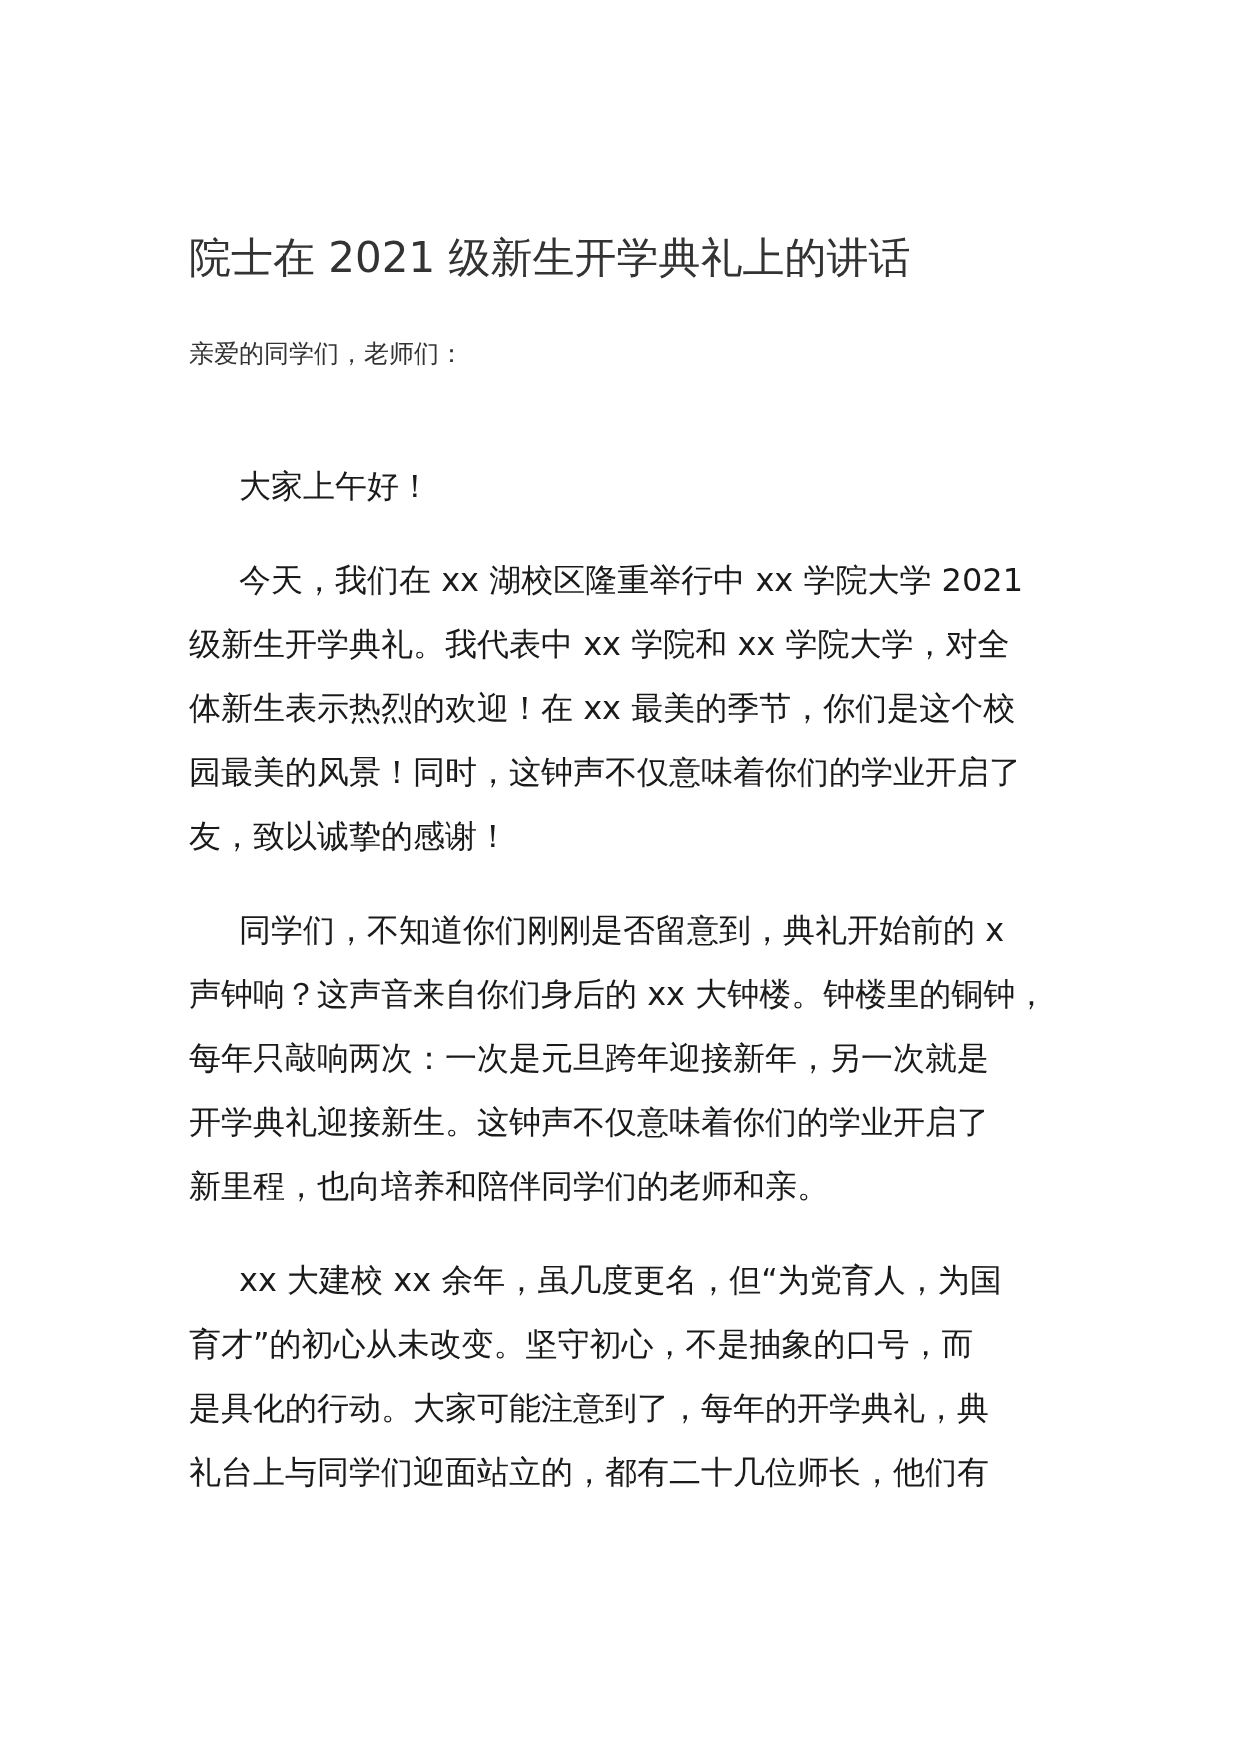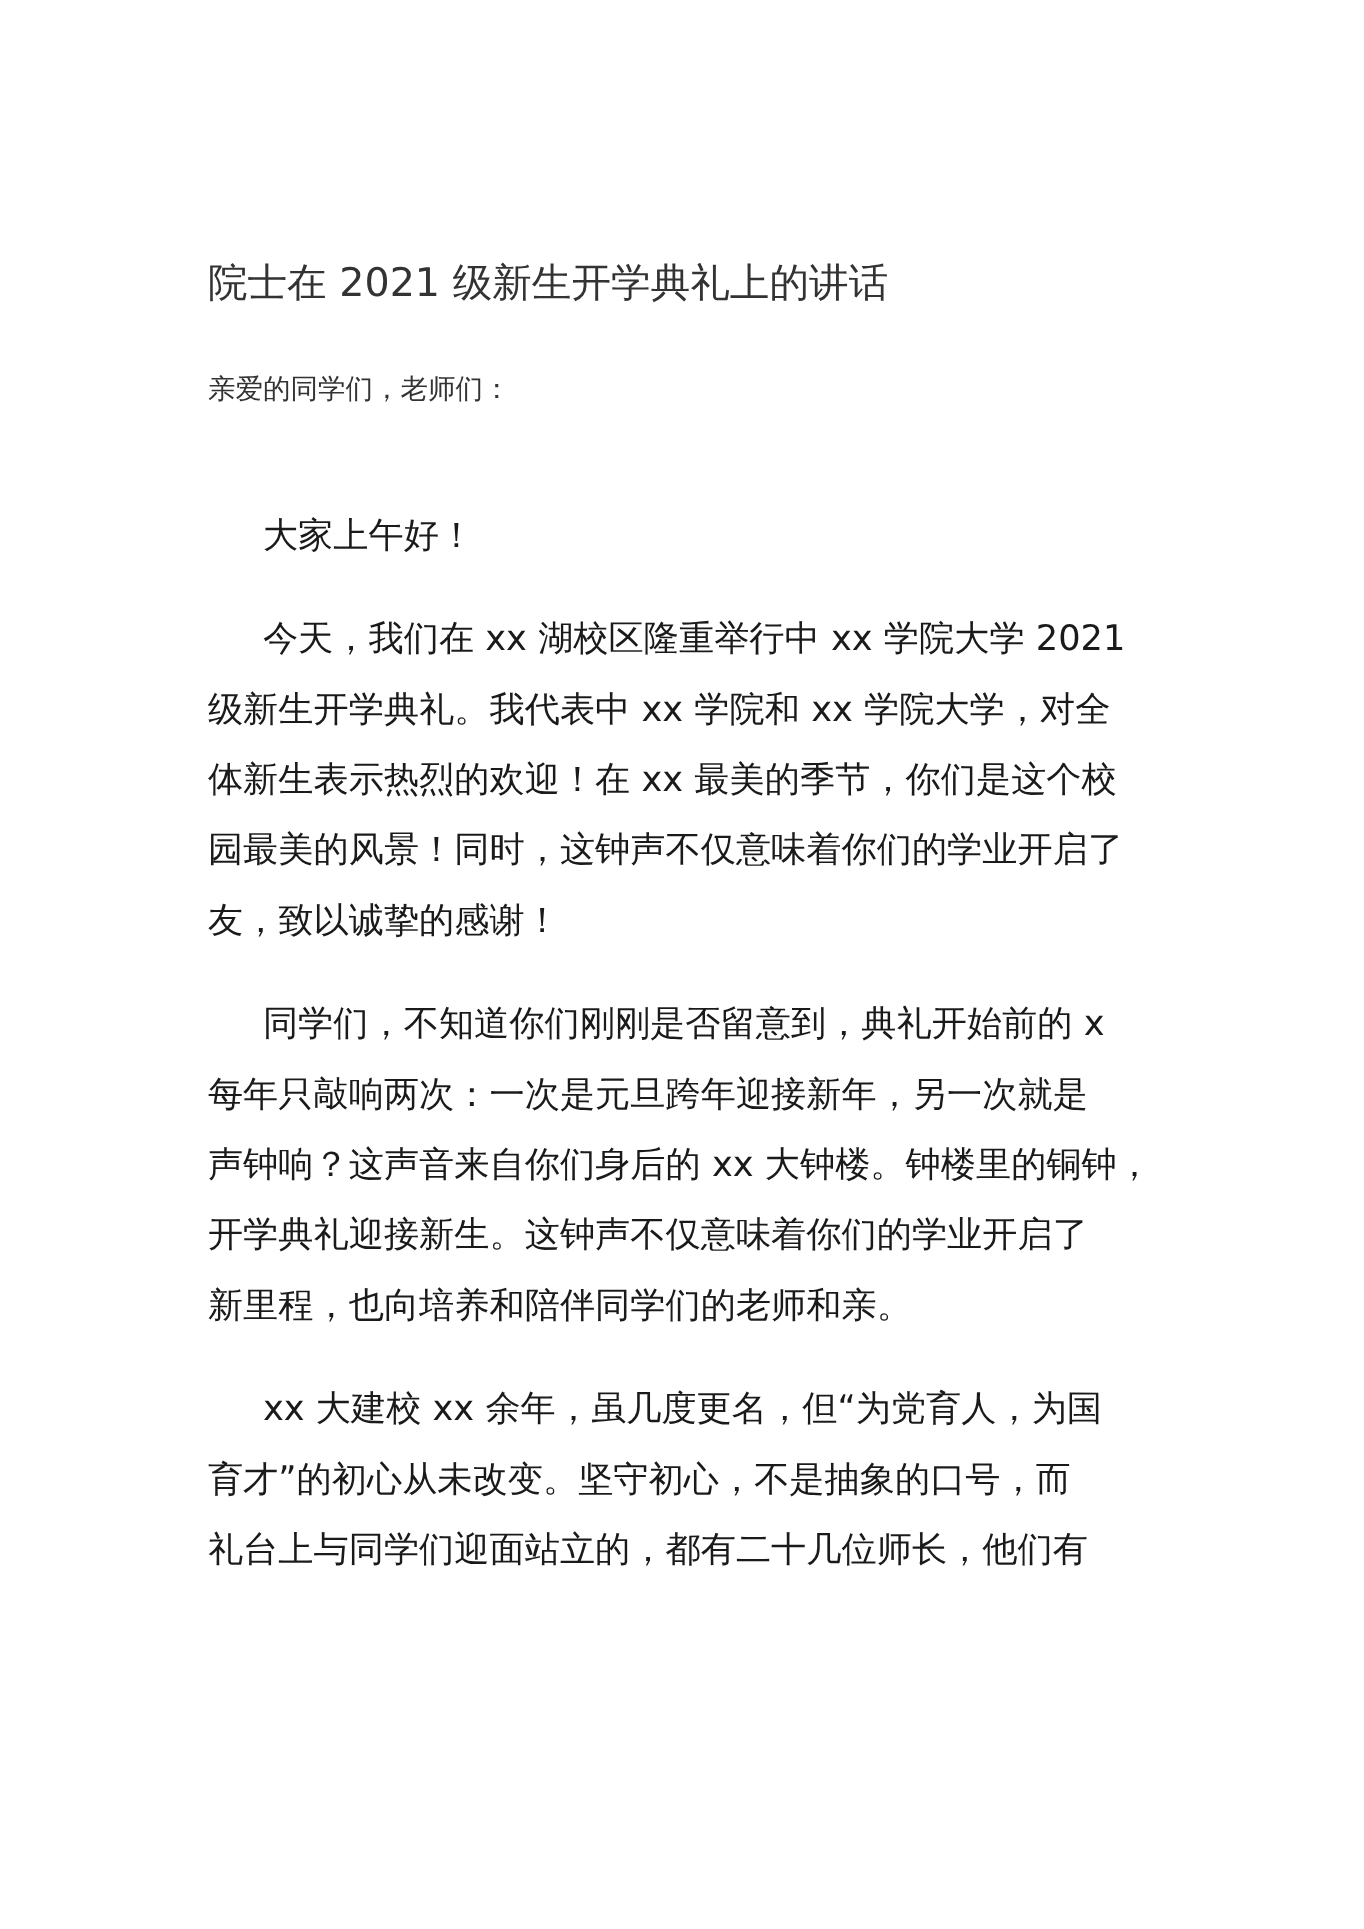--- a/index.html
+++ b/index.html
@@ -15,21 +15,21 @@
     font-family: "DejaVu Sans", "Liberation Sans", sans-serif;
     color: #1a1a1a;
   }
   .page {
     position: absolute;
     left: 189px;
     top: 236px;
     width: 900px;
   }
   .title {
-    font-size: 36px;
+    font-size: 42px;
     line-height: 44px;
     color: #333333;
     margin: 0 0 52px 0;
     white-space: nowrap;
   }
   .salutation {
     font-size: 25px;
     line-height: 44px;
     color: #333333;
     margin: 0 0 78px 0;
@@ -63,24 +63,25 @@
   <div class="para">
     <span class="line indent">今天，我们在 xx 湖校区隆重举行中 xx 学院大学 2021</span>
     <span class="line">级新生开学典礼。我代表中 xx 学院和 xx 学院大学，对全</span>
     <span class="line">体新生表示热烈的欢迎！在 xx 最美的季节，你们是这个校</span>
     <span class="line">园最美的风景！同时，这钟声不仅意味着你们的学业开启了</span>
     <span class="line">友，致以诚挚的感谢！</span>
   </div>
 
   <div class="para">
     <span class="line indent">同学们，不知道你们刚刚是否留意到，典礼开始前的 x</span>
+    <span class="line">声钟响？这声音来自你们身后的 xx 大钟楼。钟楼里的铜钟，</span>
     <span class="line">每年只敲响两次：一次是元旦跨年迎接新年，另一次就是</span>
-    <span class="line">声钟响？这声音来自你们身后的 xx 大钟楼。钟楼里的铜钟，</span>
     <span class="line">开学典礼迎接新生。这钟声不仅意味着你们的学业开启了</span>
     <span class="line">新里程，也向培养和陪伴同学们的老师和亲。</span>
   </div>
 
   <div class="para">
     <span class="line indent">xx 大建校 xx 余年，虽几度更名，但“为党育人，为国</span>
     <span class="line">育才”的初心从未改变。坚守初心，不是抽象的口号，而</span>
+    <span class="line">是具化的行动。大家可能注意到了，每年的开学典礼，典</span>
     <span class="line">礼台上与同学们迎面站立的，都有二十几位师长，他们有</span>
   </div>
 </div>
 
 </body></html>

